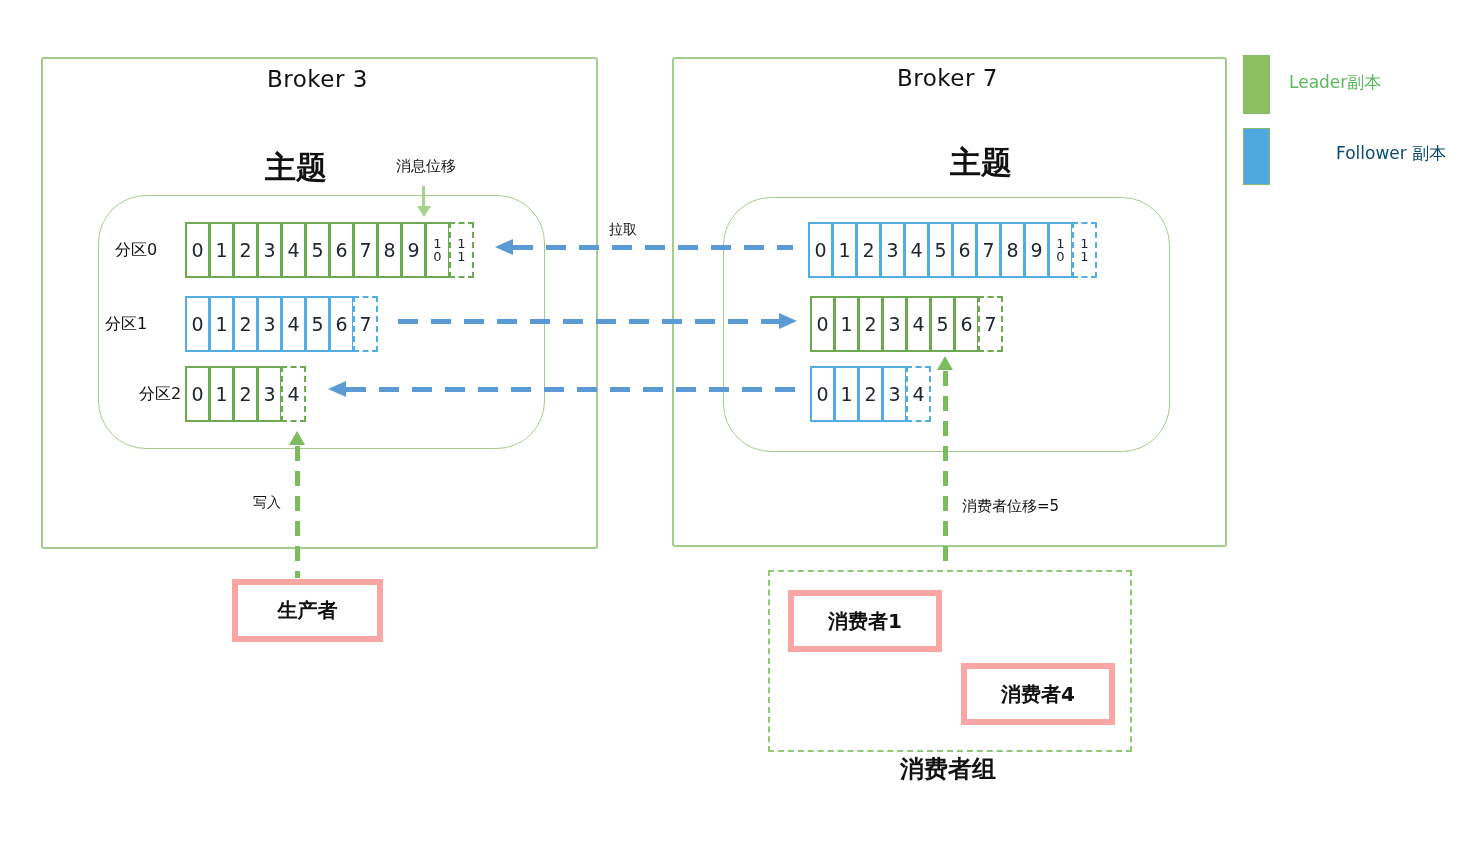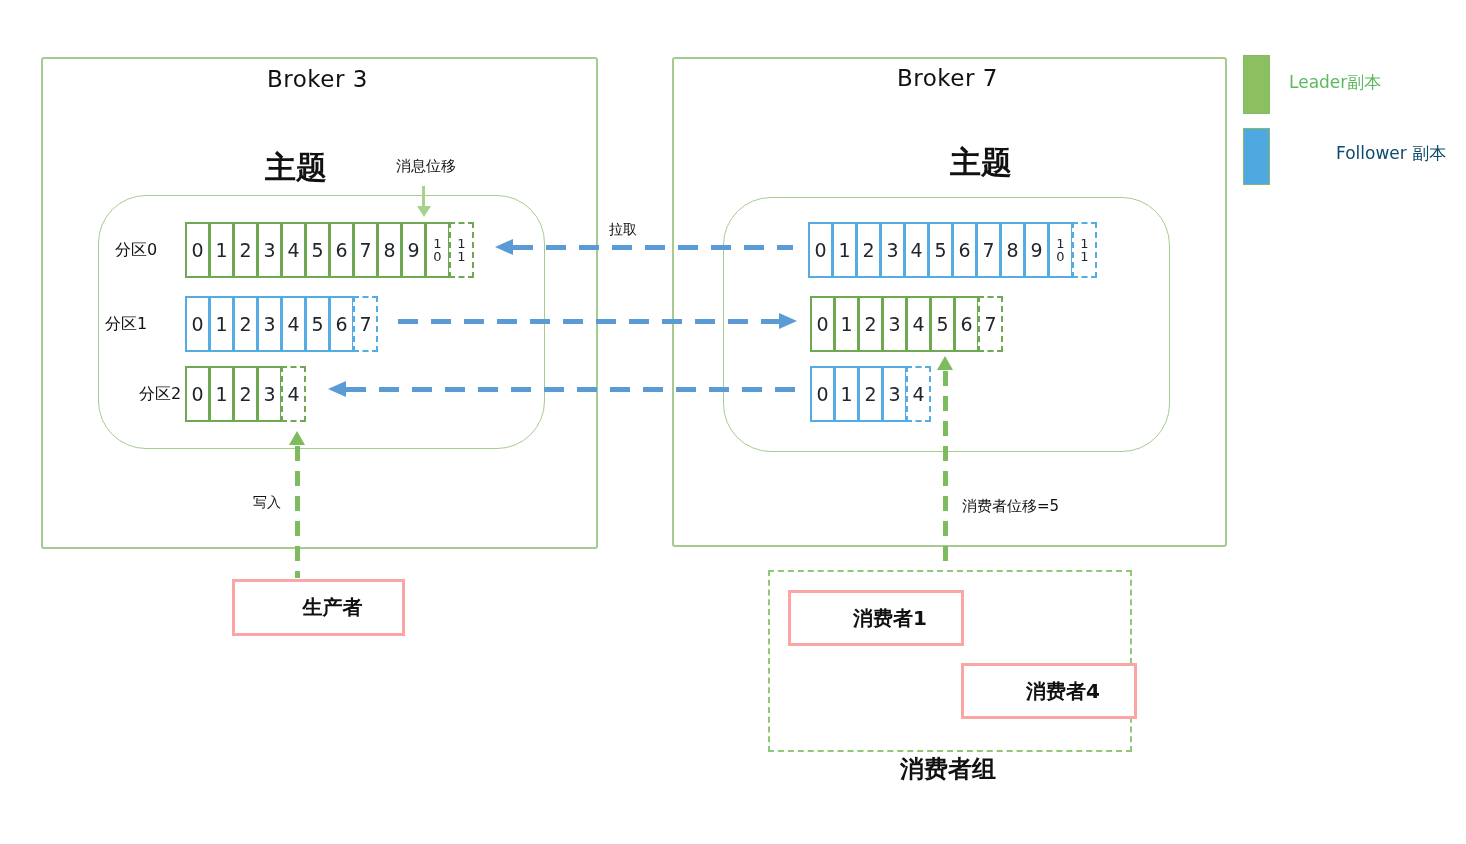--- a/index.html
+++ b/index.html
@@ -25,22 +25,22 @@
   .cell.dashed{border-style:dashed;border-width:2px;}
   .cell.stacked{font-size:13px;line-height:13px;white-space:pre-line;text-align:center;}
   .h-dash{height:5px;background:repeating-linear-gradient(90deg,#5b9bd5 0 20px,transparent 20px 33px);}
   .v-dash-green{width:5px;background:repeating-linear-gradient(180deg,#7cbb5e 0 15px,transparent 15px 25px);}
   .head-left{width:0;height:0;border-top:8px solid transparent;border-bottom:8px solid transparent;border-right:18px solid #5b9bd5;}
   .head-right{width:0;height:0;border-top:8px solid transparent;border-bottom:8px solid transparent;border-left:18px solid #5b9bd5;}
   .head-up-green{width:0;height:0;border-left:8px solid transparent;border-right:8px solid transparent;border-bottom:14px solid #7cbb5e;}
   .offset-shaft{width:3px;background:#a9d18e;}
   .head-down-light{width:0;height:0;border-left:7px solid transparent;border-right:7px solid transparent;border-top:11px solid #a9d18e;}
   .entity-box{
-    border:3px solid #fca5a5;background:#fff;display:flex;align-items:center;justify-content:center;
-    font-size:20px;font-weight:600;color:#111;padding-left:28px;
+    border:6px solid #fca5a5;background:#fff;display:flex;align-items:center;justify-content:center;
+    font-size:20px;font-weight:600;color:#111;
   }
   .group-box{border:2px dashed #90c878;background:#fff;}
   .group-label{font-size:24px;font-weight:bold;color:#111;text-align:center;}
   .swatch{border:1px solid #86b968;}
   .legend-label{font-size:17px;}
 </style>
 </head>
 <body>
 
 <div id="canvas">

